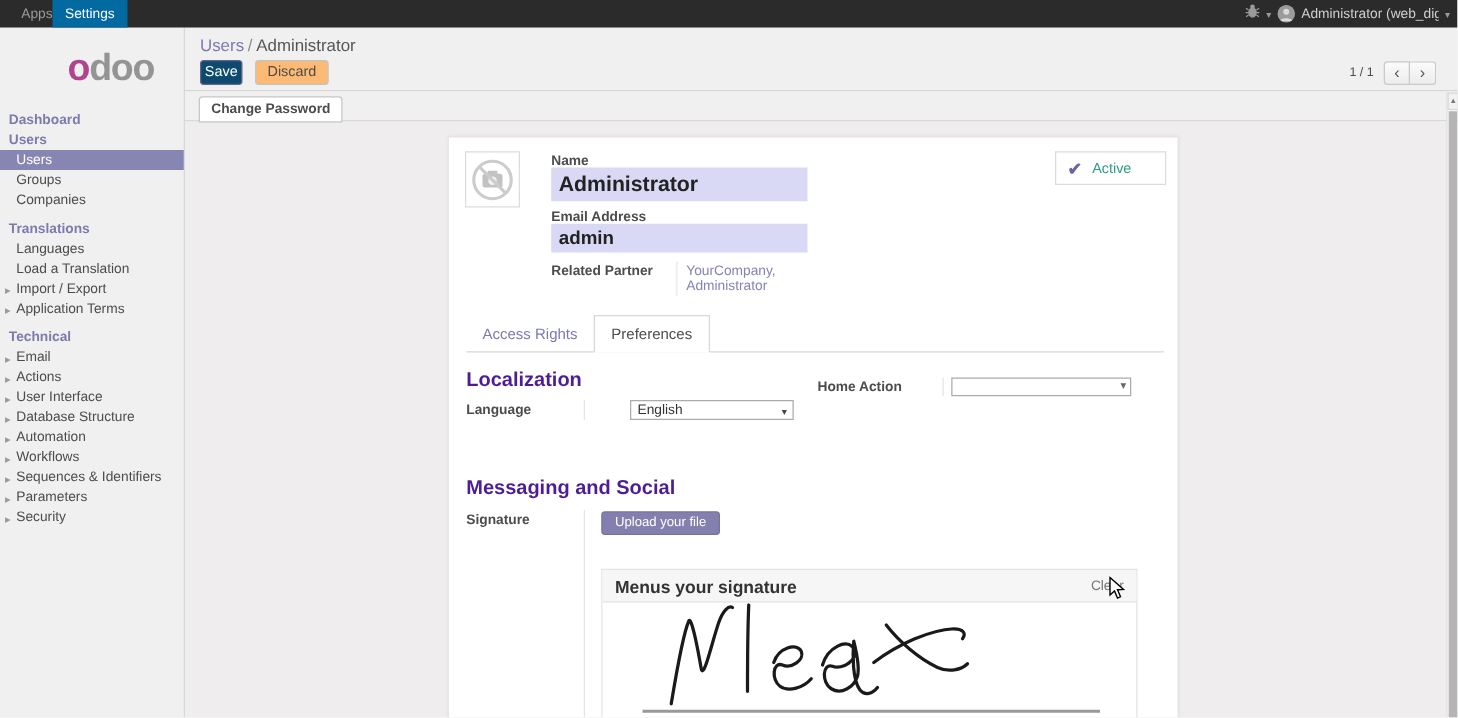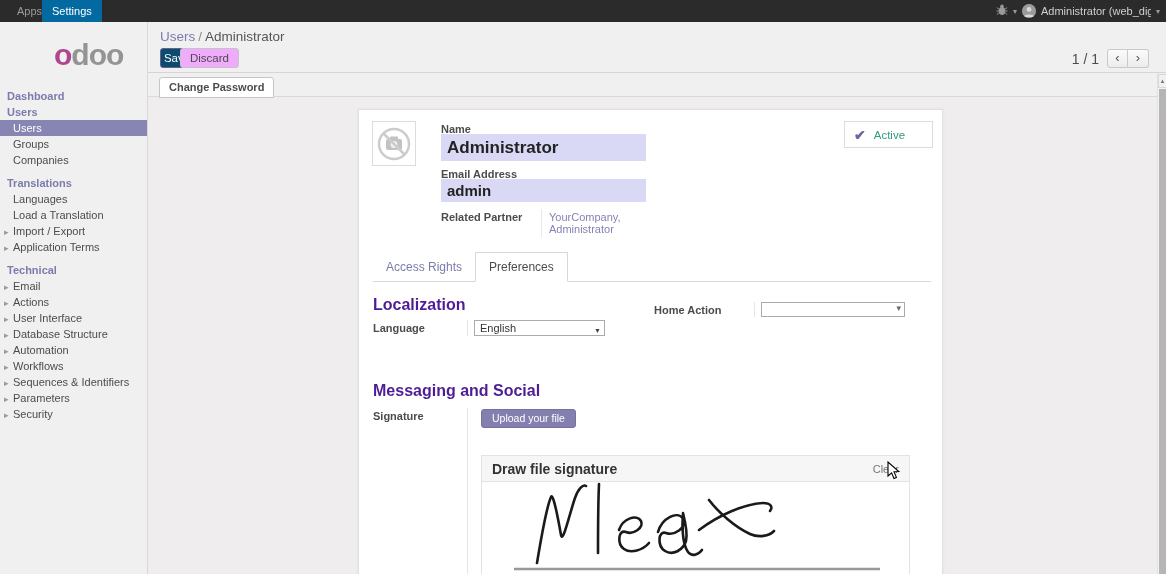--- a/index.html
+++ b/index.html
@@ -29,23 +29,23 @@
   .side-item.selected { background:#8785b2; color:#ffffff; }
 
   
   .main-header { position:absolute; left:148px; top:22px; right:0; height:51px; background:#f0f0f0; border-bottom:1px solid #d5d5d5; z-index:10; }
   .breadcrumb { position:absolute; left:12px; top:7px; font-size:13.5px; }
   .breadcrumb .bc-link { color:#7c7bad; cursor:pointer; }
   .breadcrumb .bc-sep { color:#8c8c8c; padding:0 3px; }
   .breadcrumb .bc-cur { color:#555555; }
   .btn { display:inline-block; font-size:11.5px; border-radius:3px; cursor:pointer; text-align:center; }
   .btn-save { position:absolute; left:12px; top:26px; width:34px; padding:3px 0; background:#0c4a6e; border:1px solid #64628f; color:#fff; }
-  .btn-discard { position:absolute; left:32px; top:26px; padding:3px 9px; background:#f0abfc; border:1px solid #c4c4c4; color:#4c4c4c; }
+  .btn-discard { position:absolute; left:56px; top:26px; padding:3px 9px; background:#fdba74; border:1px solid #c4c4c4; color:#4c4c4c; }
   .pager { position:absolute; right:17px; top:27px; display:flex; align-items:center; gap:8px; }
-  .pager-text { font-size:14px; color:#4c4c4c; }
+  .pager-text { font-size:10px; color:#4c4c4c; }
   .pager-btns { display:flex; }
   .pager-btn { width:21px; height:19px; background:linear-gradient(#fbfbfb,#ececec); border:1px solid #c9c9c9; color:#555; font-size:13px; line-height:16px; text-align:center; cursor:pointer; }
   .pager-btn.prev { border-radius:3px 0 0 3px; }
   .pager-btn.next { border-radius:0 3px 3px 0; border-left:none; }
 
   .sub-header { position:absolute; left:148px; top:73px; right:0; height:24px; background:#f0f0f0; border-bottom:1px solid #d9d9d9; z-index:10; }
   .btn-chpwd { position:absolute; left:11px; top:4px; padding:3px 9px 4px; background:#ffffff; border:1px solid #c6c6c6; border-radius:3px 3px 0 0; font-size:11px; font-weight:bold; color:#4c4c4c; }
 
   
   .content { position:absolute; left:148px; top:98px; right:9px; bottom:0; background:#efeded; overflow:hidden; }
@@ -71,21 +71,21 @@
   .tab.inactive { color:#7c7bad; }
   .tab.active { background:#fff; border:1px solid #d8d8d8; border-bottom:1px solid #fff; margin-bottom:-1px; color:#4c4c4c; }
 
   .group-title { font-size:16px; font-weight:bold; color:#4c1d95; }
   .group-left { position:absolute; left:14px; top:186px; width:262px; }
   .group-right { position:absolute; left:295px; top:186px; width:272px; }
   .frow { display:flex; margin-top:6px; align-items:flex-start; }
   .frow .fl { width:94px; flex:none; padding-top:2px; }
   .group-right .fl { width:100px; }
   .fcell { border-left:1px solid #e5e5e5; padding-left:6px; flex:1; }
-  .sel { position:relative; background:#fff; border:1px solid #ababab; font-size:11px; color:#333; width:131px; height:16px; line-height:14px; padding:0 16px 0 5px; cursor:pointer; }
+  .sel { position:relative; background:#fff; border:1px solid #ababab; font-size:11px; color:#333; width:131px; height:16px; line-height:14px; padding:0 16px 0 5px; cursor:pointer;margin-left:30px; }
   .sel .sel-arrow { position:absolute; right:3px; top:3px; font-size:7px; color:#444; }
   .combo { position:relative; background:#fff; border:1px solid #ababab; width:144px; height:15px; cursor:pointer; }
   .combo .combo-arrow { position:absolute; right:3px; top:0px; font-size:9px; color:#666; }
   .warn { color:#d9230f; font-size:11px; }
 
   .group-msg { position:absolute; left:14px; top:272px; right:11px; }
   .msg-row { display:flex; margin-top:8px; align-items:stretch; }
   .msg-row .fl { width:94px; flex:none; padding-top:2px; }
   .msg-cell { border-left:1px solid #e5e5e5; padding-left:13px; flex:1; min-height:290px; }
   .btn-upload { display:inline-block; background:#8380af; color:#fff; font-size:10.5px; padding:2px 10px 3px; border-radius:3px; border:1px solid #75729f; cursor:pointer; }
@@ -238,21 +238,21 @@
     </div>
 
     <div class="group-msg">
       <div class="group-title">Messaging and Social</div>
       <div class="msg-row">
         <div class="flabel fl">Signature</div>
         <div class="msg-cell">
           <span class="btn-upload">Upload your file</span>
           <div class="sig-panel">
             <div class="sig-head">
-              <span class="sig-title">Draw file signature</span>
+              <span class="sig-title">Menus your signature</span>
               <span class="sig-clear">Clear</span>
             </div>
             <svg class="sig-svg" width="429" height="250" viewBox="0 0 429 250">
               <g fill="none" stroke="#1a1a1a" stroke-width="2.6" stroke-linecap="round" stroke-linejoin="round">
                 <path d="M55,107 C57,95 64,52 69,41 C71,36 76,62 79,79 C81,88 88,56 93,42 C96,33 101,28 104,30"></path>
                 <path d="M117,28 C116,50 116,75 116,97"></path>
                 <path d="M137,74 C141,62 155,58 159,65 C162,72 151,79 144,76 C136,73 135,88 142,93 C149,98 161,94 167,87"></path>
                 <path d="M176,76 C180,62 196,54 201,63 C205,72 192,80 184,77 C176,74 175,90 183,95 C191,100 201,94 204,85 C206,77 203,65 201,57 C200,68 200,88 206,96 C210,101 216,99 220,94"></path>
                 <path d="M217,74 C237,59 262,48 281,47 C289,47 291,51 288,55"></path>
                 <path d="M227,44 C237,57 253,71 268,78 C277,82 287,80 292,75"></path>

